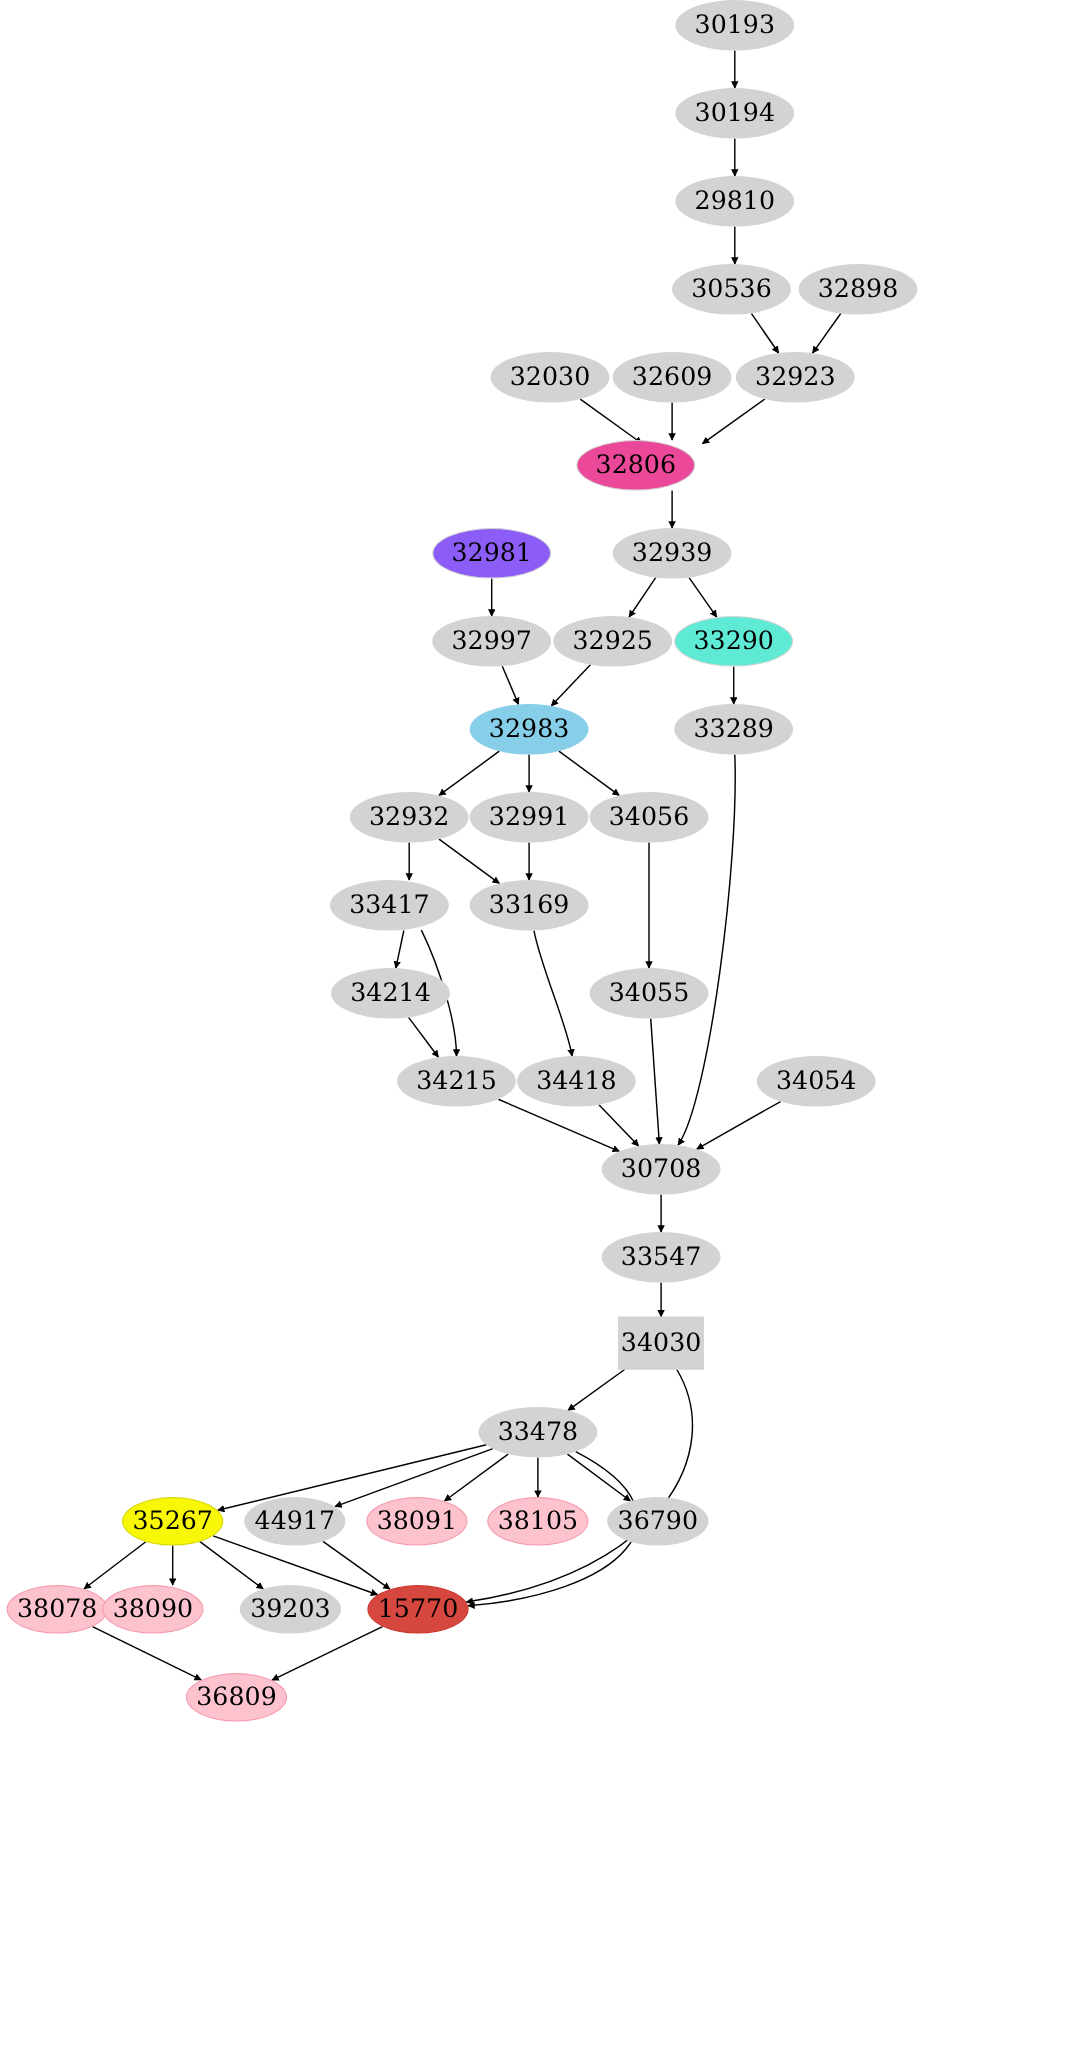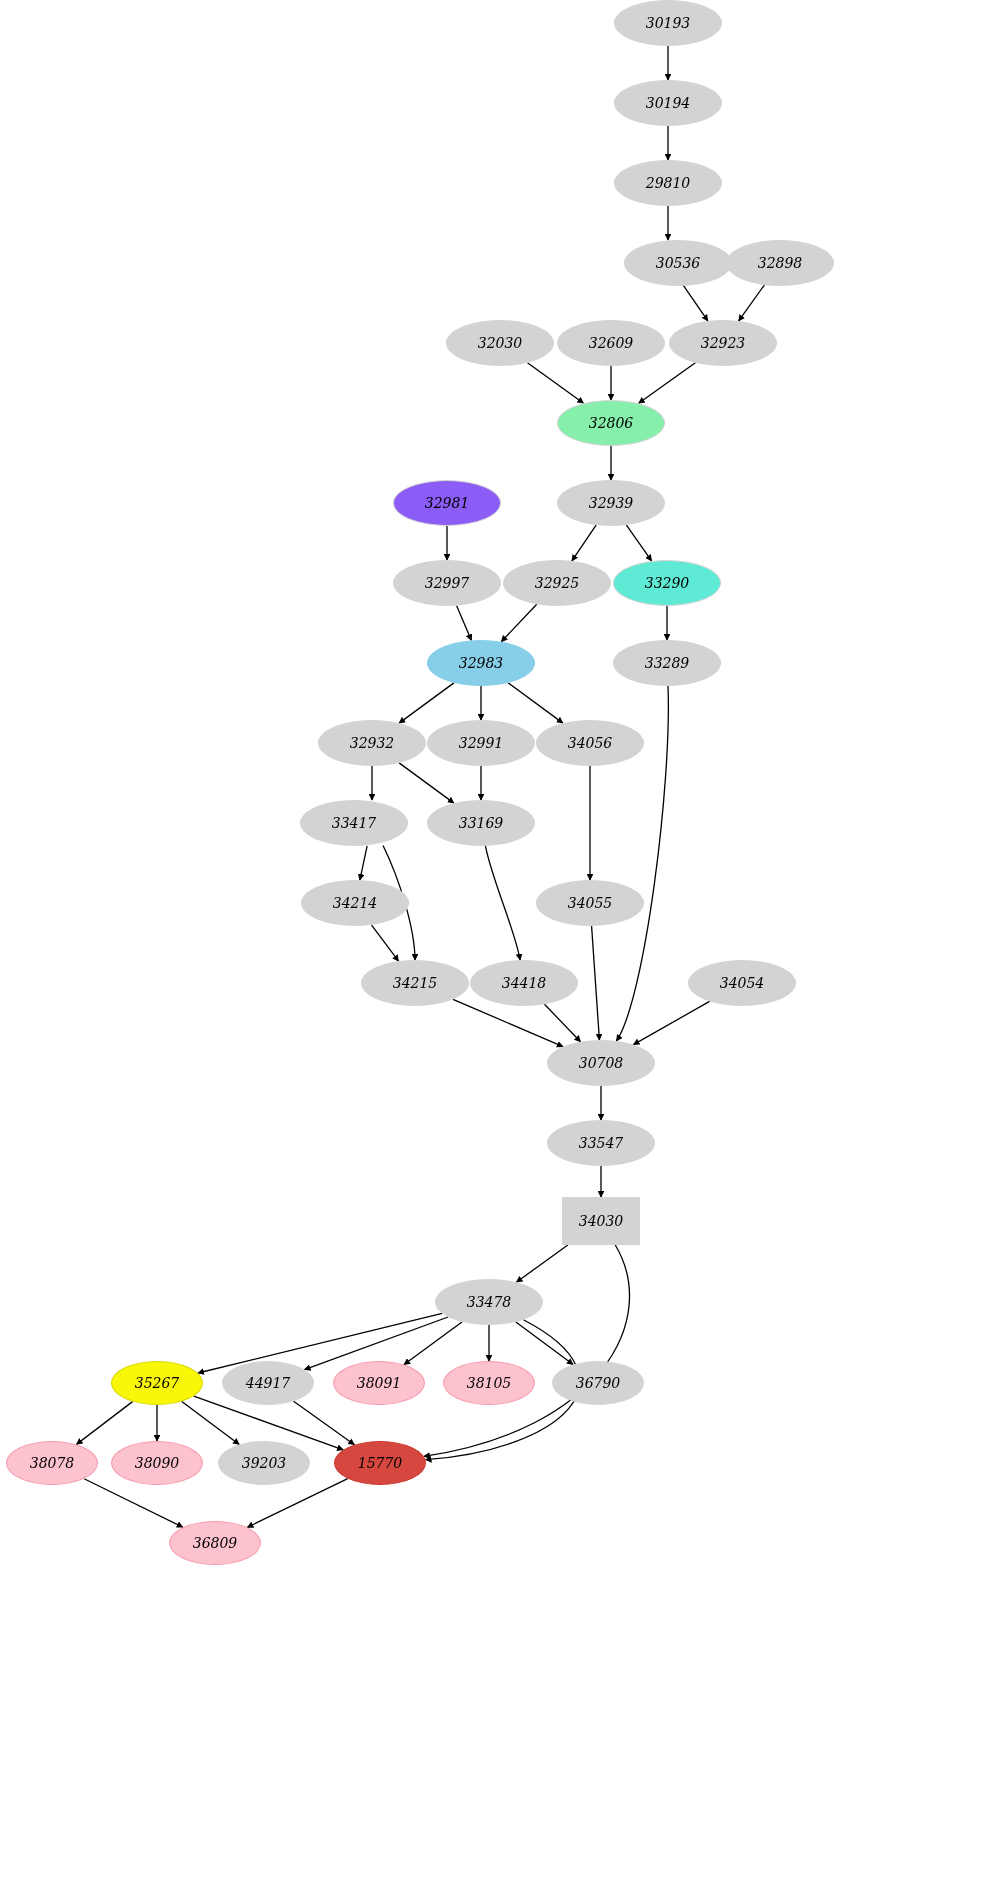--- a/index.html
+++ b/index.html
@@ -8,25 +8,24 @@
     width:993px;height:1883px;
     background:#ffffff;
     font-family:"DejaVu Serif", serif;
     overflow:hidden;
   }
   svg#edges{position:absolute;left:0;top:0;width:993px;height:1883px;}
   .node{
     position:absolute;
     display:flex;align-items:center;justify-content:center;
     color:#000000;
-    font-size:14px;
+    font-size:23px;
     line-height:1;
     white-space:nowrap;
     box-sizing:border-box;
-    font-style:italic;
   }
   .ellipse{border-radius:50%;}
   .rect{border-radius:0;}
 </style>
 </head>
 <body>
 
 <div id="canvas">
   <svg id="edges" xmlns="http://www.w3.org/2000/svg">
     <defs>
@@ -82,26 +81,26 @@
         <path d="M 193.798199765194 1396.2011478978275 L 343.201800234806 1449.7988521021725" fill="none" stroke="#000000" stroke-width="1.3" marker-end="url(#arrow)"></path>
         <path d="M 293.5928596664754 1401.2806140474825 L 354.4071403335246 1444.7193859525175" fill="none" stroke="#000000" stroke-width="1.3" marker-end="url(#arrow)"></path>
         <path d="M 84.10342597395007 1478.7562826866013 L 182.89657402604993 1527.2437173133987" fill="none" stroke="#000000" stroke-width="1.3" marker-end="url(#arrow)"></path>
         <path d="M 347.69632601564894 1478.662387386352 L 247.30367398435106 1527.337612613648" fill="none" stroke="#000000" stroke-width="1.3" marker-end="url(#arrow)"></path>
       </g>
   </svg>
   <div id="node-layer">
       <div class="node ellipse" style="left: 614px; top: 0px; width: 108px; height: 46px; background: rgb(211, 211, 211); border: 1px solid rgb(211, 211, 211);">30193</div>
       <div class="node ellipse" style="left: 614px; top: 80px; width: 108px; height: 46px; background: rgb(211, 211, 211); border: 1px solid rgb(211, 211, 211);">30194</div>
       <div class="node ellipse" style="left: 614px; top: 160px; width: 108px; height: 46px; background: rgb(211, 211, 211); border: 1px solid rgb(211, 211, 211);">29810</div>
-      <div class="node ellipse" style="left: 624px; top: 240px; width: 108px; height: 46px; background: rgb(211, 211, 211); border: 1px solid rgb(211, 211, 211);">30536</div>
+      <div class="node ellipse" style="left: 611px; top: 240px; width: 108px; height: 46px; background: rgb(211, 211, 211); border: 1px solid rgb(211, 211, 211);">30536</div>
       <div class="node ellipse" style="left: 726px; top: 240px; width: 108px; height: 46px; background: rgb(211, 211, 211); border: 1px solid rgb(211, 211, 211);">32898</div>
       <div class="node ellipse" style="left: 669px; top: 320px; width: 108px; height: 46px; background: rgb(211, 211, 211); border: 1px solid rgb(211, 211, 211);">32923</div>
       <div class="node ellipse" style="left: 557px; top: 320px; width: 108px; height: 46px; background: rgb(211, 211, 211); border: 1px solid rgb(211, 211, 211);">32609</div>
       <div class="node ellipse" style="left: 446px; top: 320px; width: 108px; height: 46px; background: rgb(211, 211, 211); border: 1px solid rgb(211, 211, 211);">32030</div>
-      <div class="node ellipse" style="left: 557px; top: 400px; width: 108px; height: 46px; background: #86efac; border: 1px solid rgb(211, 211, 211);">32806</div>
+      <div class="node ellipse" style="left: 524px; top: 400px; width: 108px; height: 46px; background: #ec4899; border: 1px solid rgb(211, 211, 211);">32806</div>
       <div class="node ellipse" style="left: 557px; top: 480px; width: 108px; height: 46px; background: rgb(211, 211, 211); border: 1px solid rgb(211, 211, 211);">32939</div>
       <div class="node ellipse" style="left: 393px; top: 480px; width: 108px; height: 46px; background: #8b5cf6; border: 1px solid rgb(211, 211, 211);">32981</div>
       <div class="node ellipse" style="left: 393px; top: 560px; width: 108px; height: 46px; background: rgb(211, 211, 211); border: 1px solid rgb(211, 211, 211);">32997</div>
       <div class="node ellipse" style="left: 503px; top: 560px; width: 108px; height: 46px; background: rgb(211, 211, 211); border: 1px solid rgb(211, 211, 211);">32925</div>
       <div class="node ellipse" style="left: 613px; top: 560px; width: 108px; height: 46px; background: #5eead4; border: 1px solid rgb(211, 211, 211);">33290</div>
       <div class="node ellipse" style="left: 427px; top: 640px; width: 108px; height: 46px; background: rgb(135, 206, 232); border: 1px solid rgb(135, 206, 232);">32983</div>
       <div class="node ellipse" style="left: 613px; top: 640px; width: 108px; height: 46px; background: rgb(211, 211, 211); border: 1px solid rgb(211, 211, 211);">33289</div>
       <div class="node ellipse" style="left: 318px; top: 720px; width: 108px; height: 46px; background: rgb(211, 211, 211); border: 1px solid rgb(211, 211, 211);">32932</div>
       <div class="node ellipse" style="left: 427px; top: 720px; width: 108px; height: 46px; background: rgb(211, 211, 211); border: 1px solid rgb(211, 211, 211);">32991</div>
       <div class="node ellipse" style="left: 536px; top: 720px; width: 108px; height: 46px; background: rgb(211, 211, 211); border: 1px solid rgb(211, 211, 211);">34056</div>
@@ -115,18 +114,18 @@
       <div class="node ellipse" style="left: 547px; top: 1040px; width: 108px; height: 46px; background: rgb(211, 211, 211); border: 1px solid rgb(211, 211, 211);">30708</div>
       <div class="node ellipse" style="left: 547px; top: 1120px; width: 108px; height: 46px; background: rgb(211, 211, 211); border: 1px solid rgb(211, 211, 211);">33547</div>
       <div class="node rect" style="left: 562px; top: 1197px; width: 78px; height: 48px; background: rgb(211, 211, 211); border: 1px solid rgb(211, 211, 211);">34030</div>
       <div class="node ellipse" style="left: 435px; top: 1279px; width: 108px; height: 46px; background: rgb(211, 211, 211); border: 1px solid rgb(211, 211, 211);">33478</div>
       <div class="node ellipse" style="left: 111px; top: 1361px; width: 92px; height: 44px; background: rgb(247, 247, 7); border: 1px solid rgb(214, 214, 0);">35267</div>
       <div class="node ellipse" style="left: 222px; top: 1361px; width: 92px; height: 44px; background: rgb(211, 211, 211); border: 1px solid rgb(211, 211, 211);">44917</div>
       <div class="node ellipse" style="left: 333px; top: 1361px; width: 92px; height: 44px; background: rgb(252, 195, 207); border: 1px solid rgb(247, 153, 173);">38091</div>
       <div class="node ellipse" style="left: 443px; top: 1361px; width: 92px; height: 44px; background: rgb(252, 195, 207); border: 1px solid rgb(247, 153, 173);">38105</div>
       <div class="node ellipse" style="left: 552px; top: 1361px; width: 92px; height: 44px; background: rgb(211, 211, 211); border: 1px solid rgb(211, 211, 211);">36790</div>
       <div class="node ellipse" style="left: 6px; top: 1441px; width: 92px; height: 44px; background: rgb(252, 195, 207); border: 1px solid rgb(247, 153, 173);">38078</div>
-      <div class="node ellipse" style="left: 111px; top: 1441px; width: 92px; height: 44px; background: rgb(252, 195, 207); border: 1px solid rgb(247, 153, 173);">38090</div>
+      <div class="node ellipse" style="left: 93px; top: 1441px; width: 92px; height: 44px; background: rgb(252, 195, 207); border: 1px solid rgb(247, 153, 173);">38090</div>
       <div class="node ellipse" style="left: 218px; top: 1441px; width: 92px; height: 44px; background: rgb(211, 211, 211); border: 1px solid rgb(211, 211, 211);">39203</div>
       <div class="node ellipse" style="left: 334px; top: 1441px; width: 92px; height: 44px; background: rgb(214, 72, 63); border: 1px solid rgb(204, 54, 45);">15770</div>
       <div class="node ellipse" style="left: 169px; top: 1521px; width: 92px; height: 44px; background: rgb(252, 195, 207); border: 1px solid rgb(247, 153, 173);">36809</div>
     </div>
 </div>
 
 </body></html>

